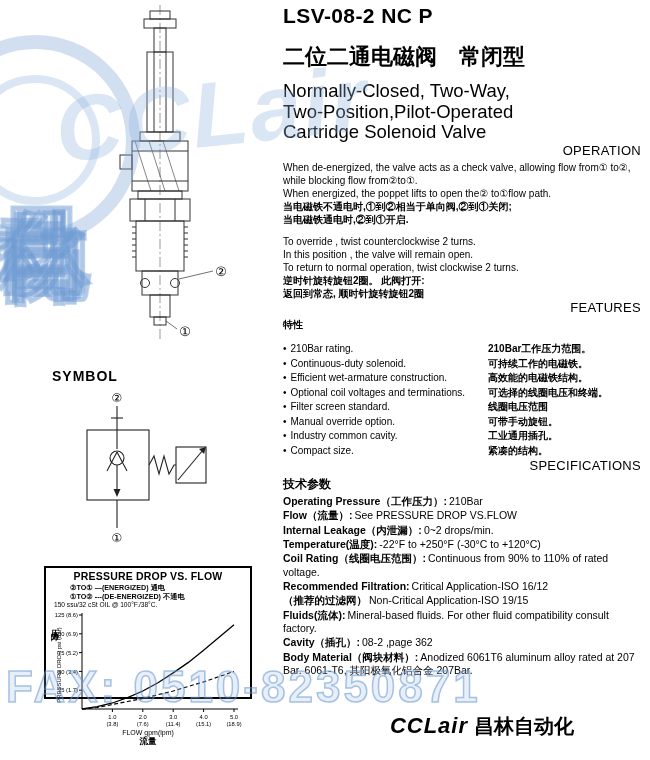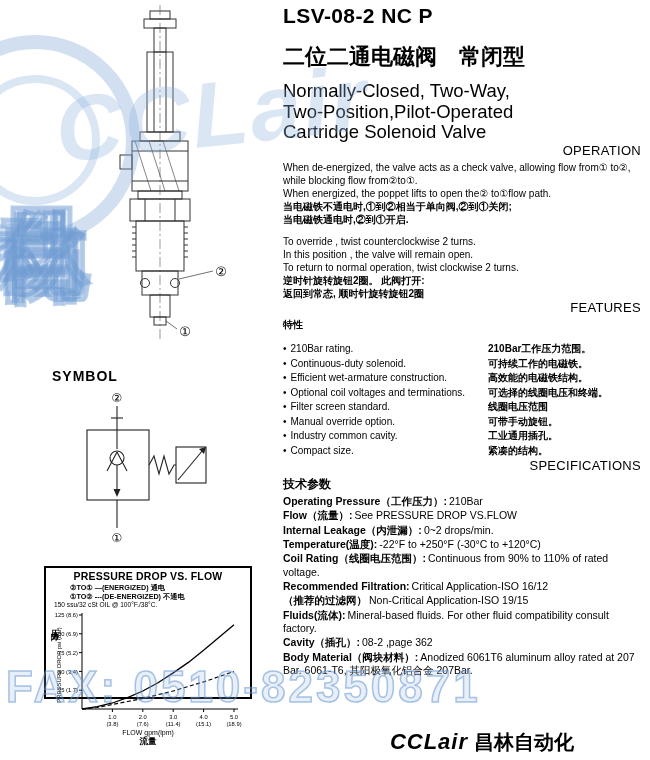--- a/index.html
+++ b/index.html
@@ -56,21 +56,21 @@
   .wm-cclair { position:absolute; left:55px; top:62px; font-size:92px; font-weight:bold; font-style:italic;
                color:rgba(140,176,220,0.32); transform:rotate(-6deg); letter-spacing:2px; white-space:nowrap; }
   .wm-zh { position:absolute; left:-4px; top:132px; writing-mode:vertical-rl; font-size:96px; font-weight:bold;
            color:rgba(150,184,224,0.22); -webkit-text-stroke:2px rgba(110,155,210,0.45); line-height:1; }
   .wm-tel, .wm-fax { position:absolute; left:6px; font-size:44px; font-weight:bold; letter-spacing:3px;
            white-space:nowrap; color:rgba(150,184,224,0.22); -webkit-text-stroke:1.5px rgba(100,150,210,0.55); }
   .wm-tel { top:580px; }
   .wm-fax { top:662px;text-align:right; }
 
   
-  .footer-brand { position:absolute; right:76px; bottom:4px; z-index:40; white-space:nowrap;margin-top:8px; }
+  .footer-brand { position:absolute; right:76px; bottom:20px; z-index:40; white-space:nowrap;margin-top:8px; }
   .footer-cclair { font-style:italic; font-weight:bold; font-size:22px; letter-spacing:1px; margin-right:6px; }
   .footer-zh { font-weight:bold; font-size:20px; }
 
   svg { overflow:visible; }
   svg text { font-family:"Liberation Sans", sans-serif; }
 </style>
 </head>
 <body>
 
 <div class="page">

